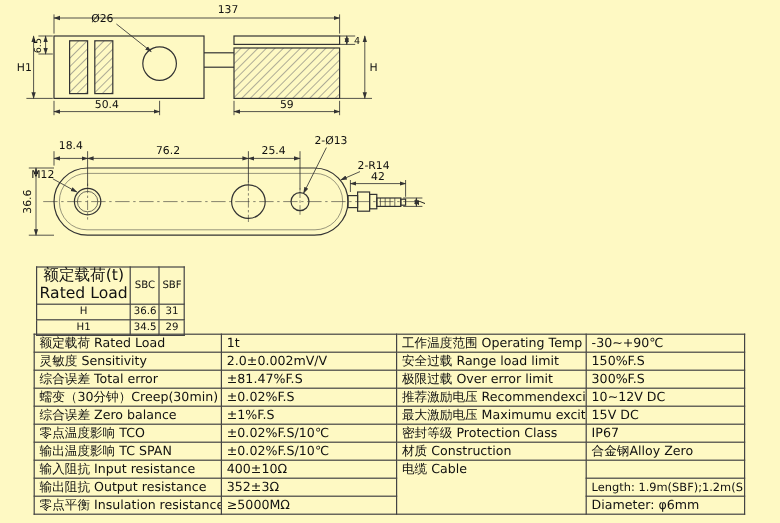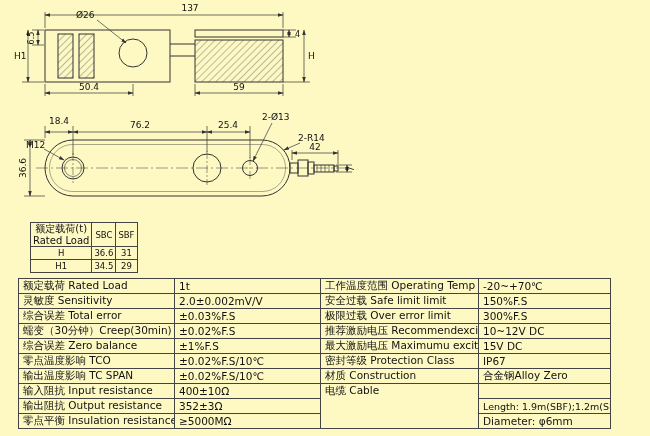--- a/index.html
+++ b/index.html
@@ -8,23 +8,23 @@
   .page { position:relative; width:650px; height:436px; background:#fef9c3; overflow:hidden; }
 
   svg.drawing { position:absolute; left:0; top:0; }
   .dtxt { font-size:9px; fill:#111; font-family:"DejaVu Sans","Liberation Sans",sans-serif; }
   .dtxt.small { font-size:8px; }
 
   table { border-collapse:collapse; color:#111; }
 
   .load-table { position:absolute; left:30px; top:222px; }
   .load-table td { border:1px solid #444; font-size:8.5px; text-align:center; padding:0 2px; height:13px; }
-  .load-table .hdr { font-size:10px; line-height:1.15; }
-
-  .spec { position:absolute; left:18px; top:278px; width:592px; table-layout:fixed; }
+  .load-table .hdr { font-size:13px; line-height:1.15; }
+
+  .spec { position:absolute; left:28px; top:278px; width:592px; table-layout:fixed; }
   .spec td { border:1px solid #444; font-size:10.5px; padding:0 4px; height:14px;
              white-space:nowrap; overflow:hidden; vertical-align:middle; }
   .spec col.c1 { width:156px; }
   .spec col.c2 { width:146px; }
   .spec col.c3 { width:158px; }
   .spec col.c4 { width:132px; }
 </style>
 </head>
 <body>
 
@@ -184,31 +184,31 @@
         <col class="c1">
         <col class="c2">
         <col class="c3">
         <col class="c4">
       </colgroup>
     <tbody>
         <tr>
       <td>额定载荷 Rated Load</td>
       <td>1t</td>
       <td>工作温度范围 Operating Temp Range</td>
-      <td>-20~+70℃</td>
+      <td>-30~+90℃</td>
     </tr>
     <tr>
       <td>灵敏度 Sensitivity</td>
       <td>2.0±0.002mV/V</td>
-      <td>安全过载 Safe limit limit</td>
+      <td>安全过载 Range load limit</td>
       <td>150%F.S</td>
     </tr>
     <tr>
       <td>综合误差 Total error</td>
-      <td>±0.03%F.S</td>
+      <td>±81.47%F.S</td>
       <td>极限过载 Over error limit</td>
       <td>300%F.S</td>
     </tr>
     <tr>
       <td>蠕变（30分钟）Creep(30min)</td>
       <td>±0.02%F.S</td>
       <td>推荐激励电压 Recommendexcitation</td>
       <td>10~12V DC</td>
     </tr>
     <tr>

